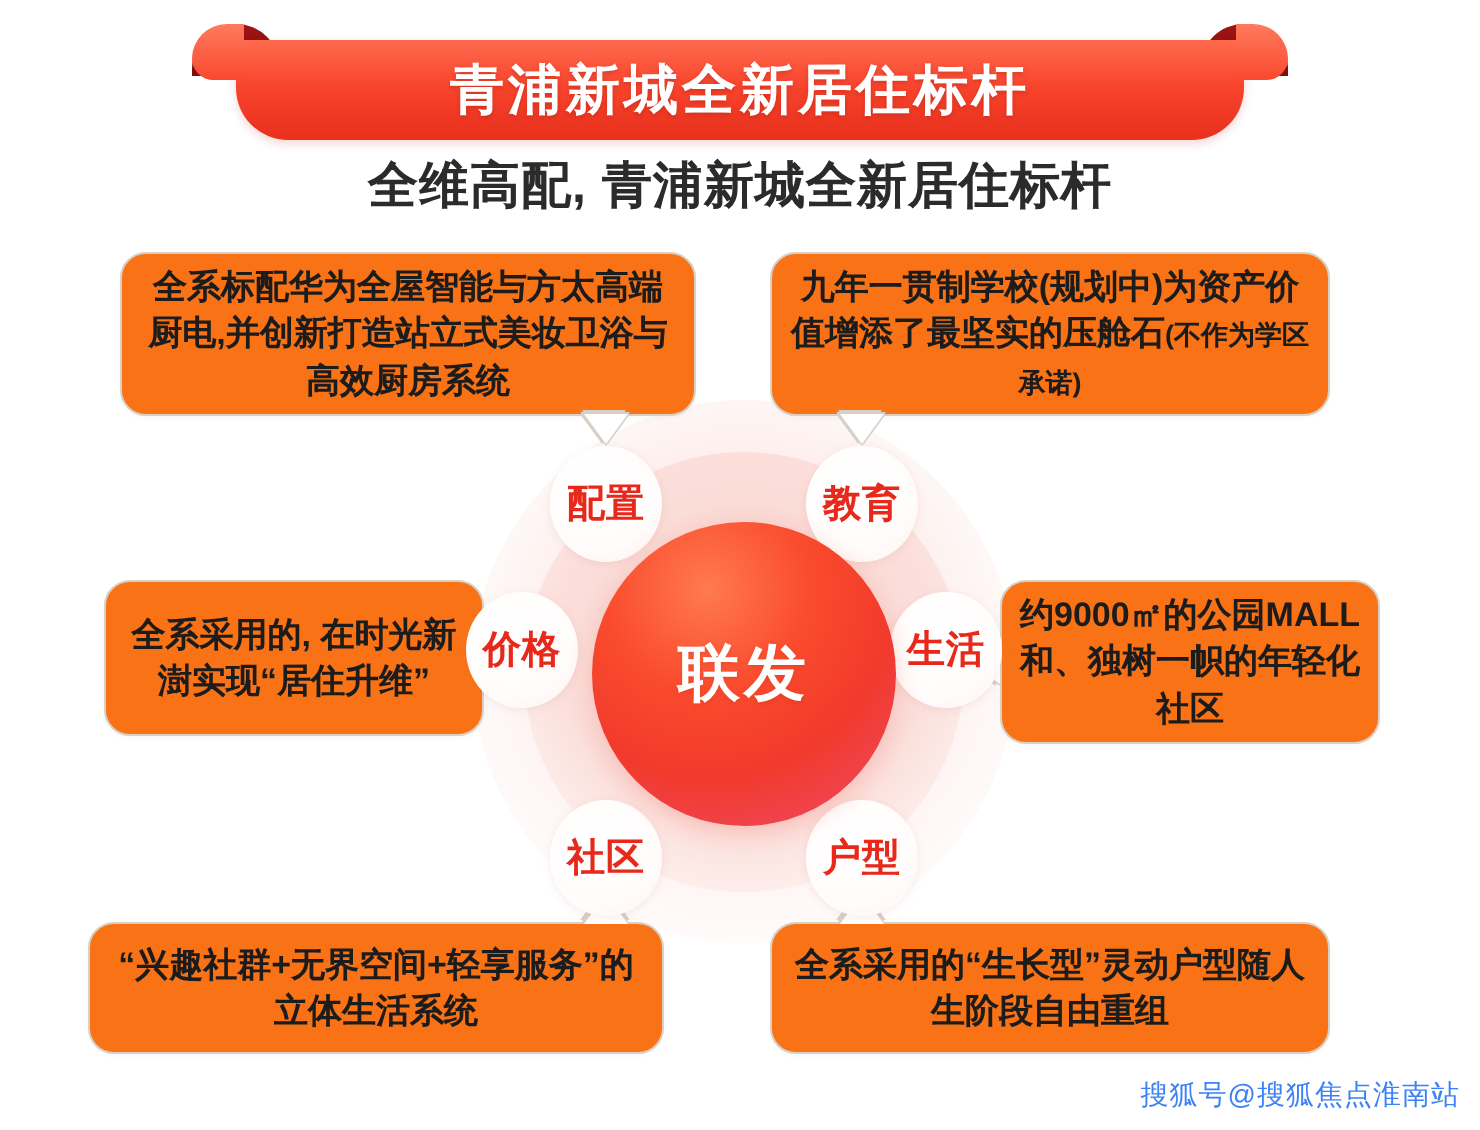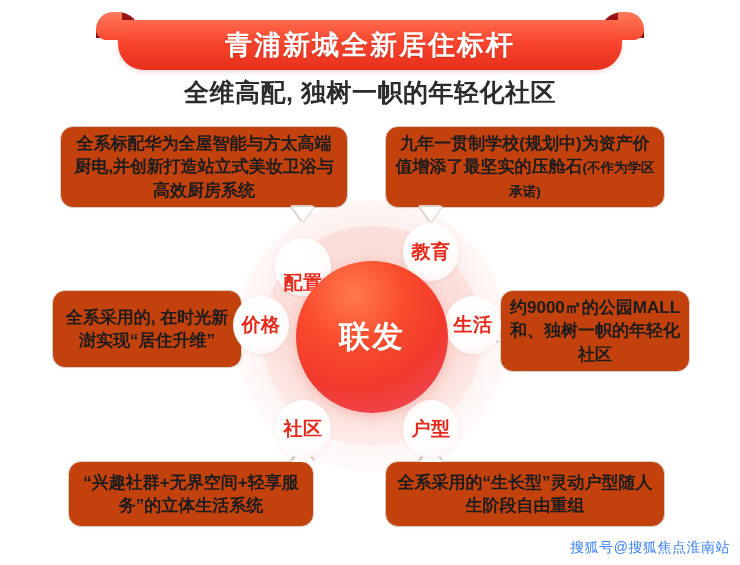--- a/index.html
+++ b/index.html
@@ -119,21 +119,21 @@
     font-size: 25px;
     font-weight: bold;
     color: #2b2b2b;
     letter-spacing: 0.5px;
   }
 
   
   .callout {
     position: absolute;
     box-sizing: border-box;
-    background: #c2410c;
+    background: #f97316;
     border: 1.6px solid #d9d0c5;
     border-radius: 13px;
     color: #1c1c1c;
     font-size: 17px;
     font-weight: bold;
     line-height: 1.38;
     text-align: center;
     display: flex;
     align-items: center;
     justify-content: center;
@@ -142,21 +142,21 @@
   }
   .callout .small {
     font-size: 13.5px;
     font-weight: bold;
   }
 
   .cb-pei   { left: 60px;  top: 126px; width: 288px; height: 82px; }
   .cb-jiao  { left: 385px; top: 126px; width: 280px; height: 82px; }
   .cb-jia   { left: 52px;  top: 290px; width: 190px; height: 78px; }
   .cb-sheng { left: 500px; top: 290px; width: 190px; height: 82px; }
-  .cb-she   { left: 68px;  top: 461px; width: 246px; height: 66px; justify-content: flex-end; }
+  .cb-she   { left: 44px;  top: 461px; width: 288px; height: 66px; justify-content: flex-end; }
   .cb-hu    { left: 385px; top: 461px; width: 280px; height: 66px; }
 
   
   .tail {
     position: absolute;
     width: 0; height: 0;
   }
   
   .tail.down {
     border-left: 11px solid transparent;
@@ -202,21 +202,21 @@
     box-shadow: 0 1px 4px rgba(200,120,110,0.14);
     display: flex;
     align-items: center;
     justify-content: center;
     color: #e8281a;
     font-size: 19px;
     font-weight: bold;
     letter-spacing: 0.5px;
     z-index: 3;
   }
-  .n-pei   { left: 275px; top: 238px; align-items: flex-end; }
+  .n-pei   { left: 275px; top: 223px; }
   .n-jiao  { left: 403px; top: 223px; }
   .n-jia   { left: 233px; top: 296px; }
   .n-sheng { left: 445px; top: 296px; }
   .n-she   { left: 275px; top: 400px; }
   .n-hu    { left: 403px; top: 400px; }
 
   
   .core {
     position: absolute;
     left: 296px; top: 261px;
@@ -262,21 +262,21 @@
   <div class="halo-outer"></div>
   <div class="halo-ring"></div>
 
   <div class="ribbon-wrap">
     <div class="ribbon-tail left"></div>
     <div class="ribbon-tail right"></div>
     <div class="ribbon-body"></div>
     <div class="ribbon-title">青浦新城全新居住标杆</div>
   </div>
 
-  <div class="subtitle">全维高配, 独树一帜的年轻化社区</div>
+  <div class="subtitle">全维高配, 青浦新城全新居住标杆</div>
 
   <div class="callout cb-pei">
     <span>全系标配华为全屋智能与方太高端厨电,并创新打造站立式美妆卫浴与高效厨房系统</span>
   </div>
   <div class="callout cb-jiao">
     <span><span>九年一贯制学校(规划中)为资产价值增添了最坚实的压舱石</span><span class="small">(不作为学区承诺)</span></span>
   </div>
   <div class="callout cb-jia">
     <span>全系采用的, 在时光新澍实现“居住升维”</span>
   </div>

